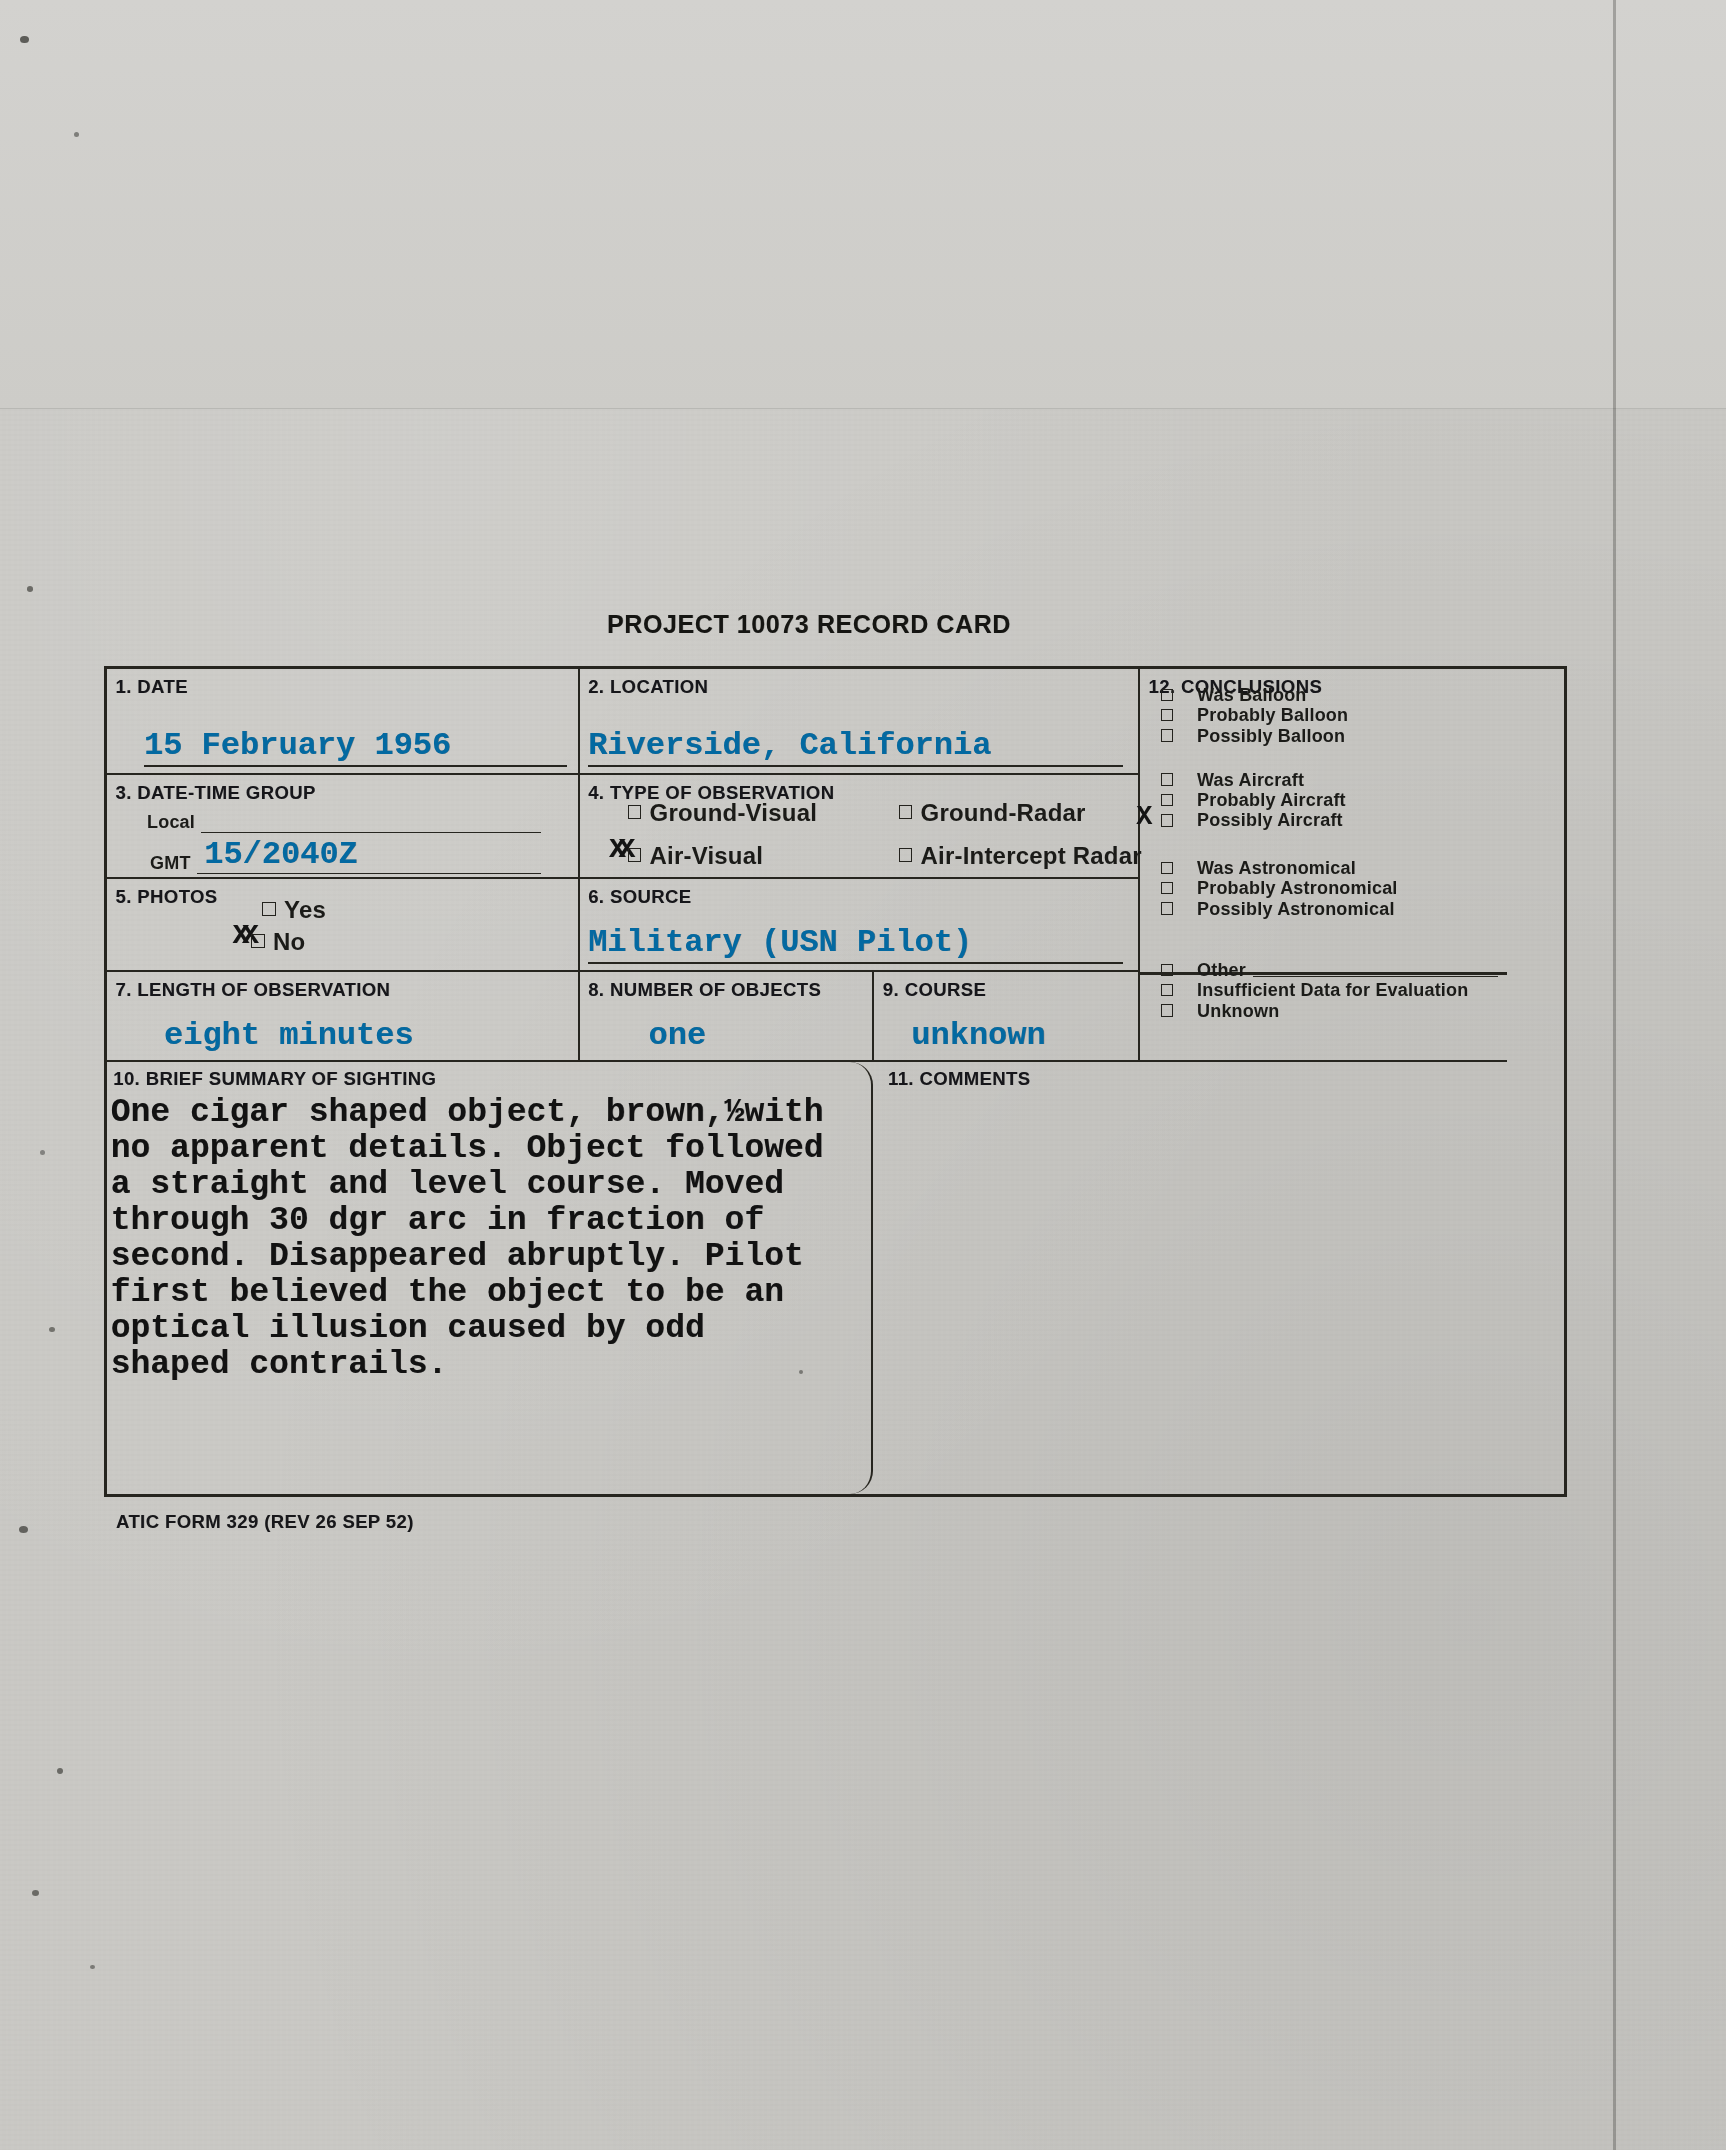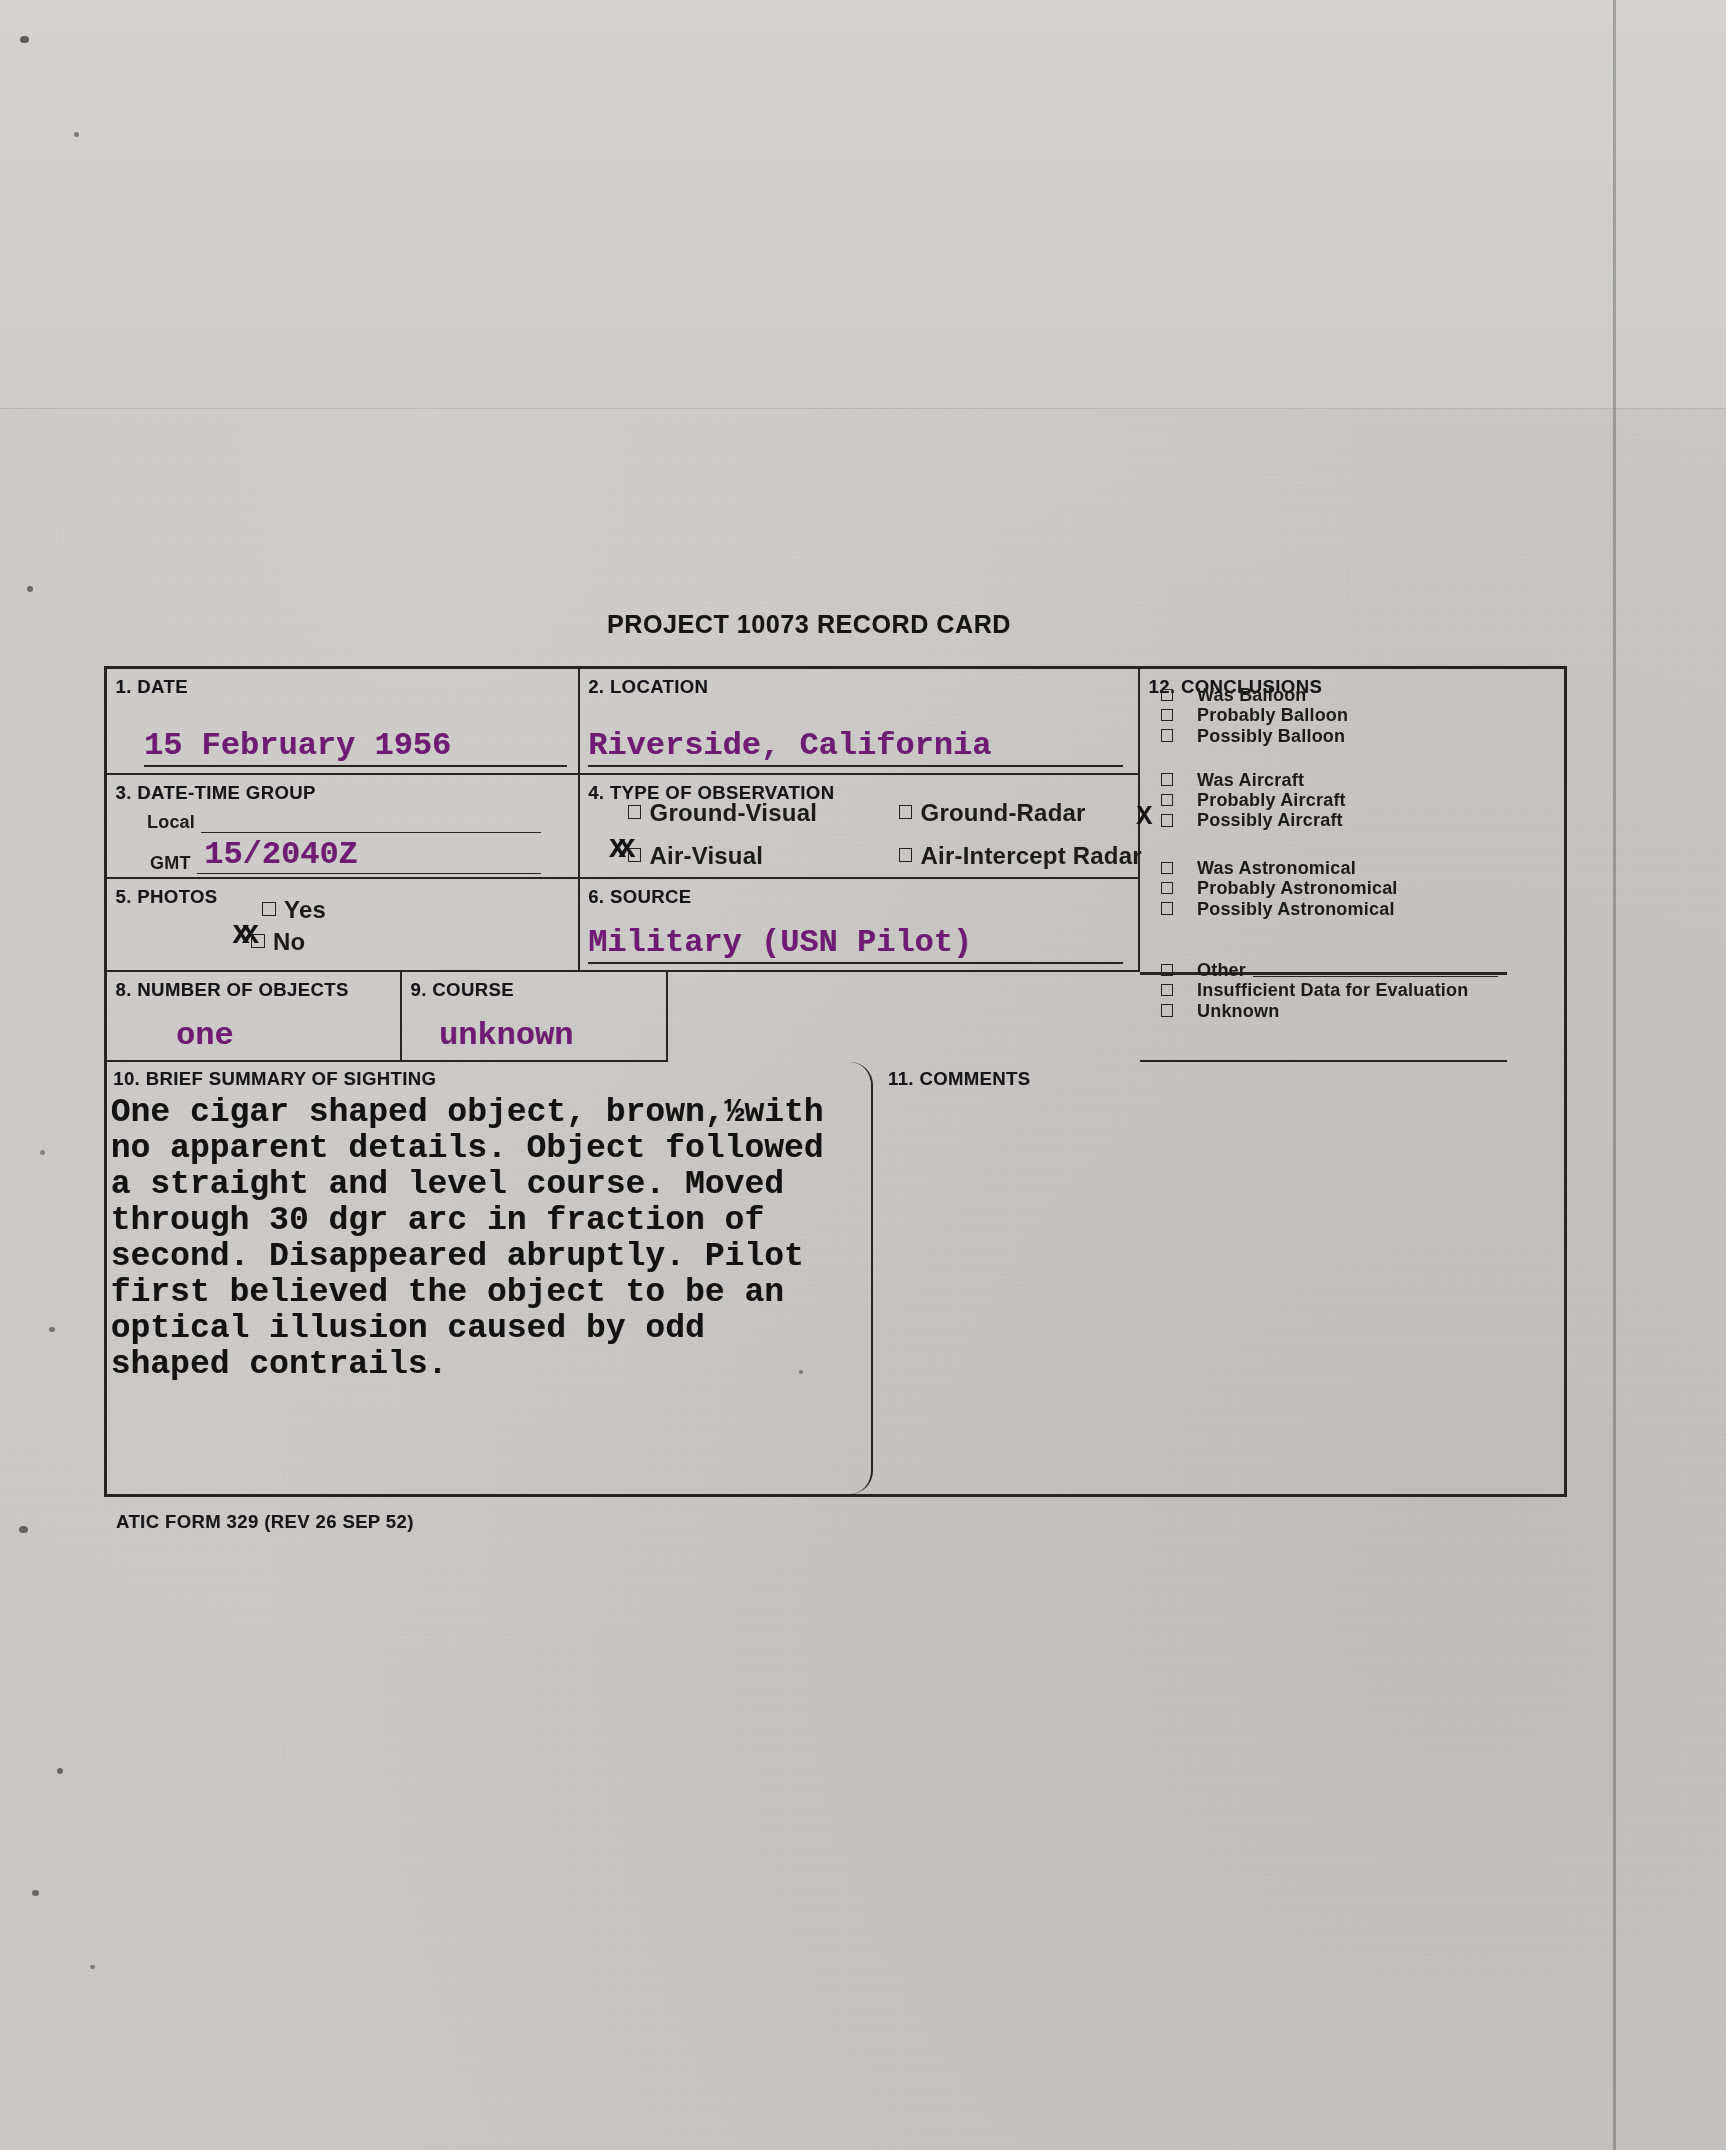--- a/index.html
+++ b/index.html
@@ -62,21 +62,21 @@
 
   .label{
     position:absolute; font-size:18.5px; font-weight:700; letter-spacing:0.4px;
     color:#16161a; text-shadow:0.3px 0.3px 0.4px rgba(30,30,30,.3);
     white-space:nowrap;
   }
   .lab-tl{ left:8.6px; top:7.4px; }
 
   .typed{
     font-family:"Liberation Mono","DejaVu Sans Mono",monospace;
-    font-weight:700; font-size:32px; color:#701a75;
+    font-weight:700; font-size:32px; color:#0369a1;
     text-shadow:0.4px 0.4px 0.4px rgba(20,20,20,.35);
     white-space:nowrap;
   }
   .typed-block{
     font-family:"Liberation Mono","DejaVu Sans Mono",monospace;
     font-weight:700; color:#121212; white-space:pre-line;
     text-shadow:0.4px 0.4px 0.4px rgba(20,20,20,.35);
   }
   .summary-text{ position:absolute; left:3.7px; top:33px; font-size:33px; line-height:36px; }
   .comments-text{ position:absolute; left:23.5px; top:40px; font-size:25px; line-height:30px; }
@@ -233,20 +233,26 @@
         </div>
         <div class="cell w-c2">
           <div class="label lab-tl">6. SOURCE</div>
           <div class="fill-value v-src">
             <span class="typed">Military (USN Pilot)</span>
           </div>
         </div>
       </div>
 
       <div class="frow r4">
+        <div class="cell w-c1">
+          <div class="label lab-tl">7. LENGTH OF OBSERVATION</div>
+          <div class="plain-value" style="left:57px;">
+            <span class="typed">eight minutes</span>
+          </div>
+        </div>
         <div class="cell w-num">
           <div class="label lab-tl">8. NUMBER OF OBJECTS</div>
           <div class="plain-value" style="left:69px;">
             <span class="typed">one</span>
           </div>
         </div>
         <div class="cell w-crs">
           <div class="label lab-tl">9. COURSE</div>
           <div class="plain-value" style="left:37px;">
             <span class="typed">unknown</span>

